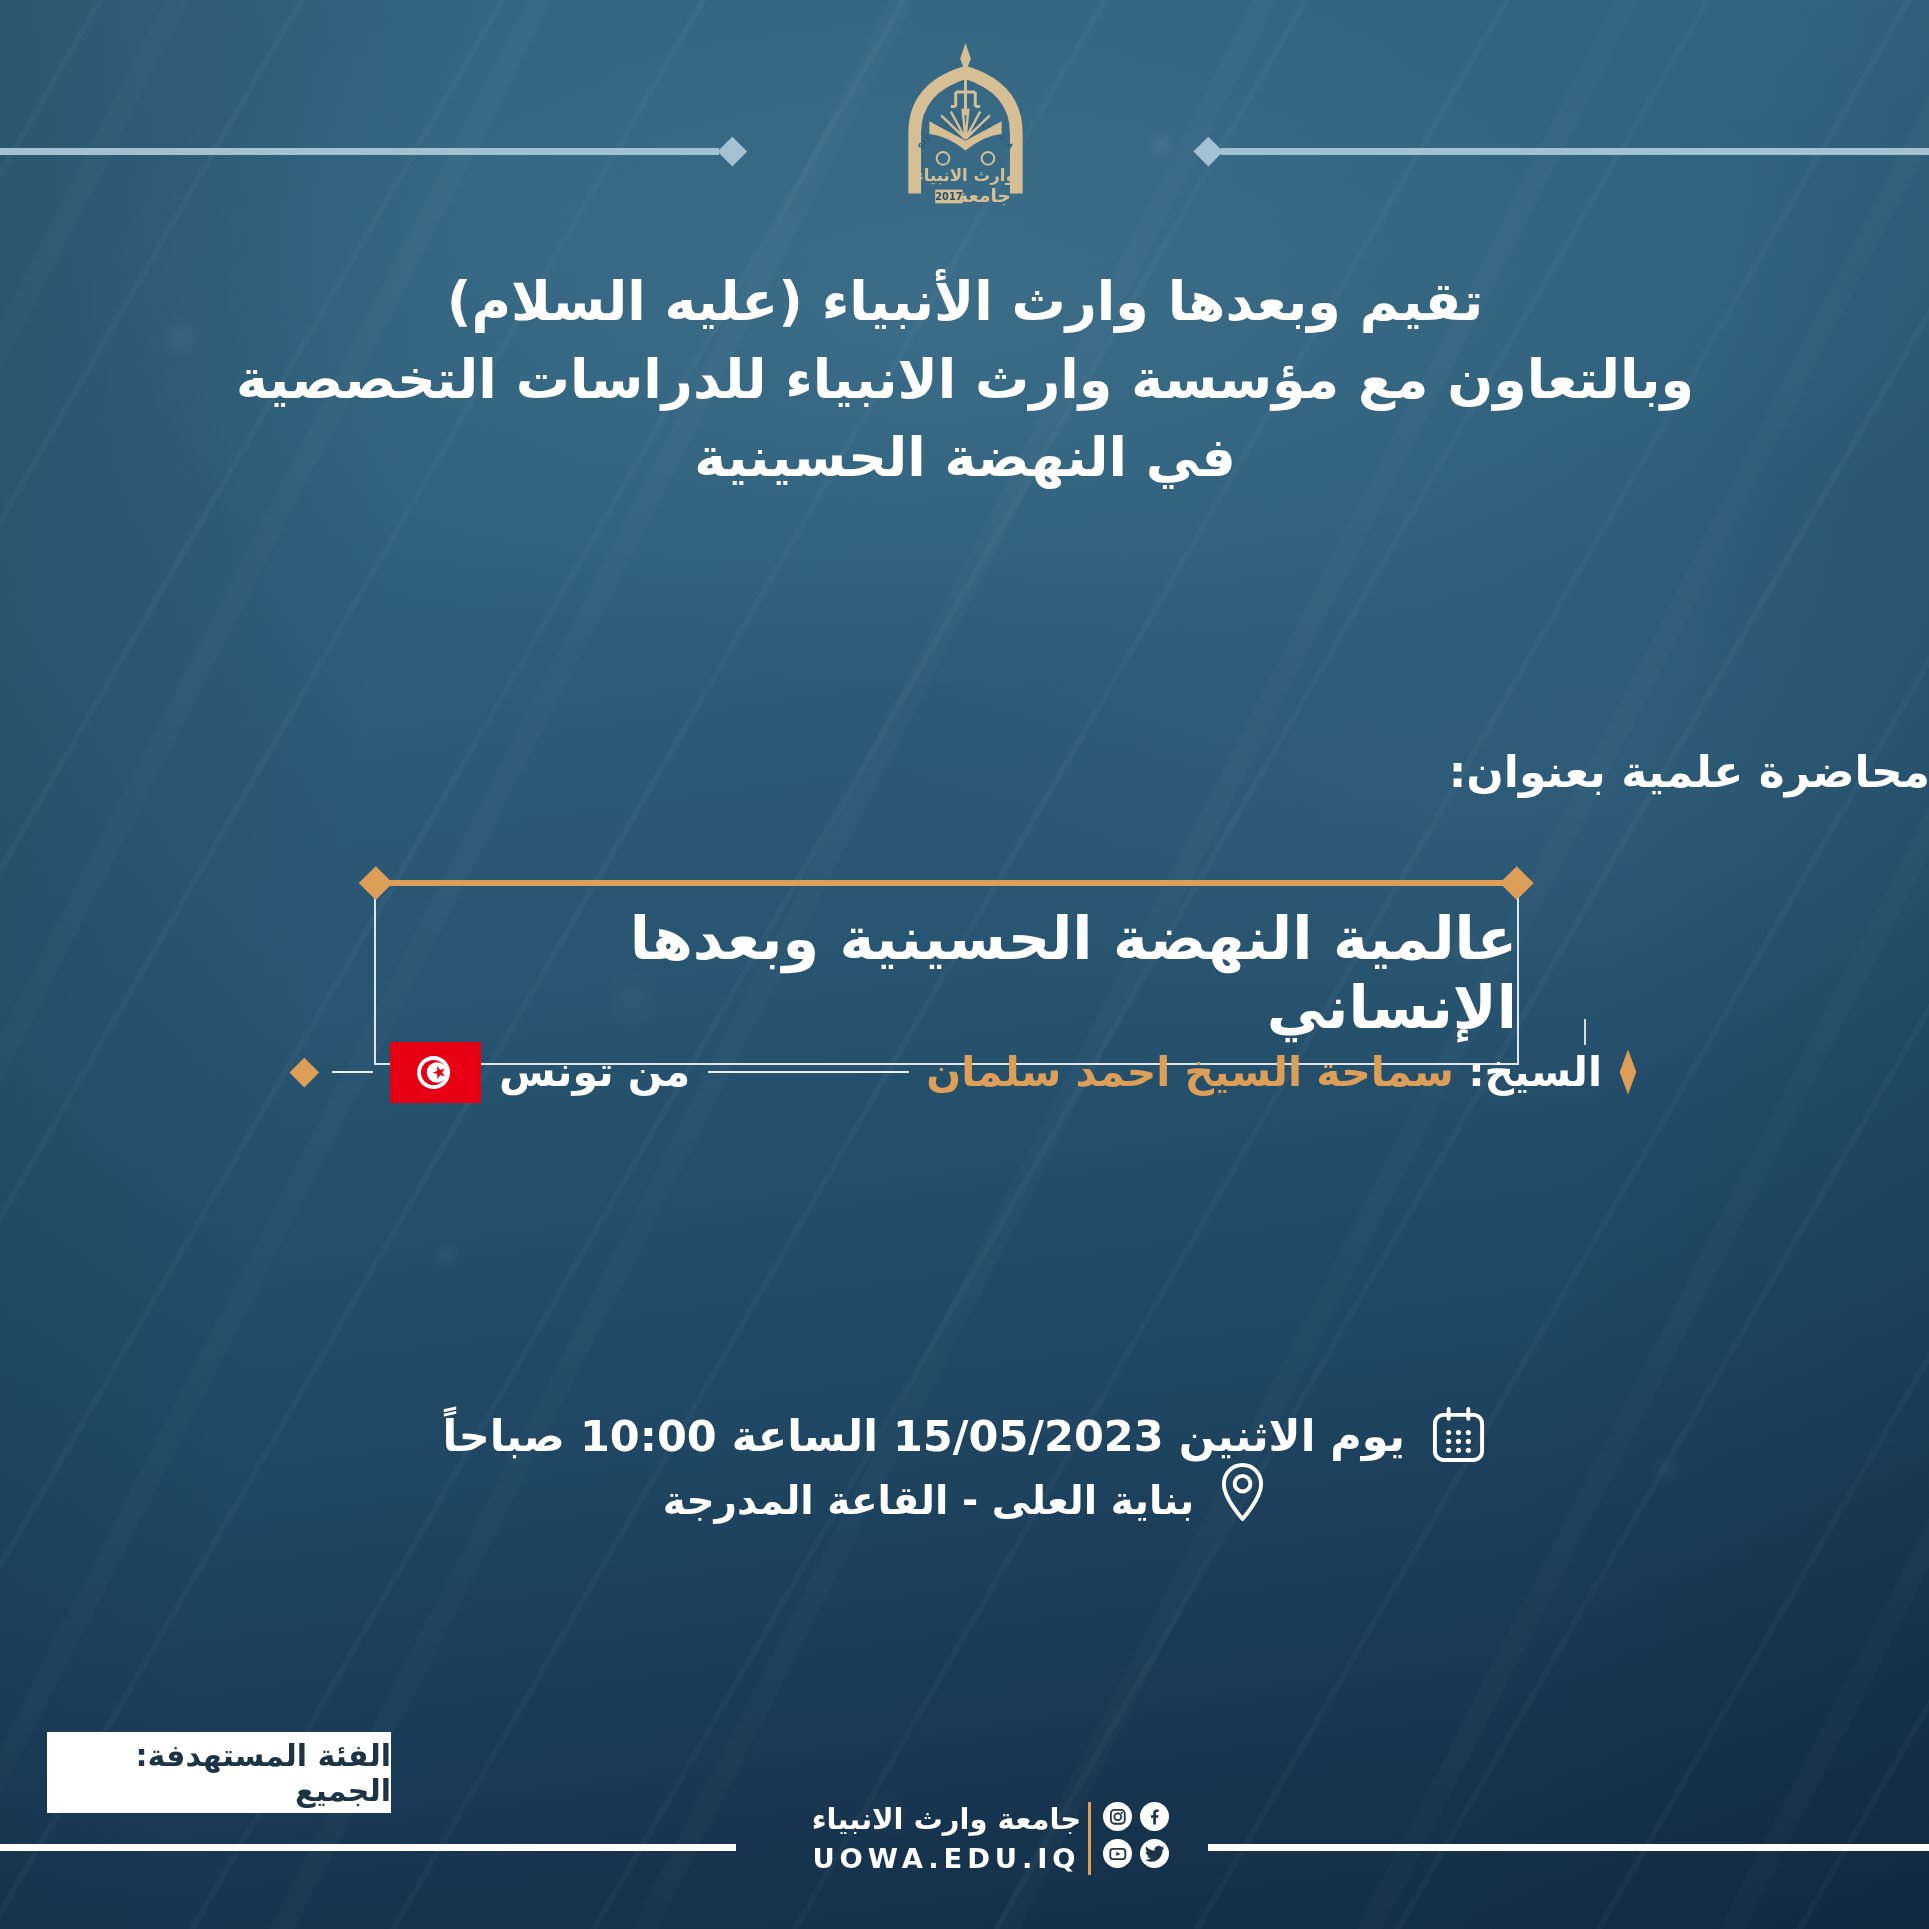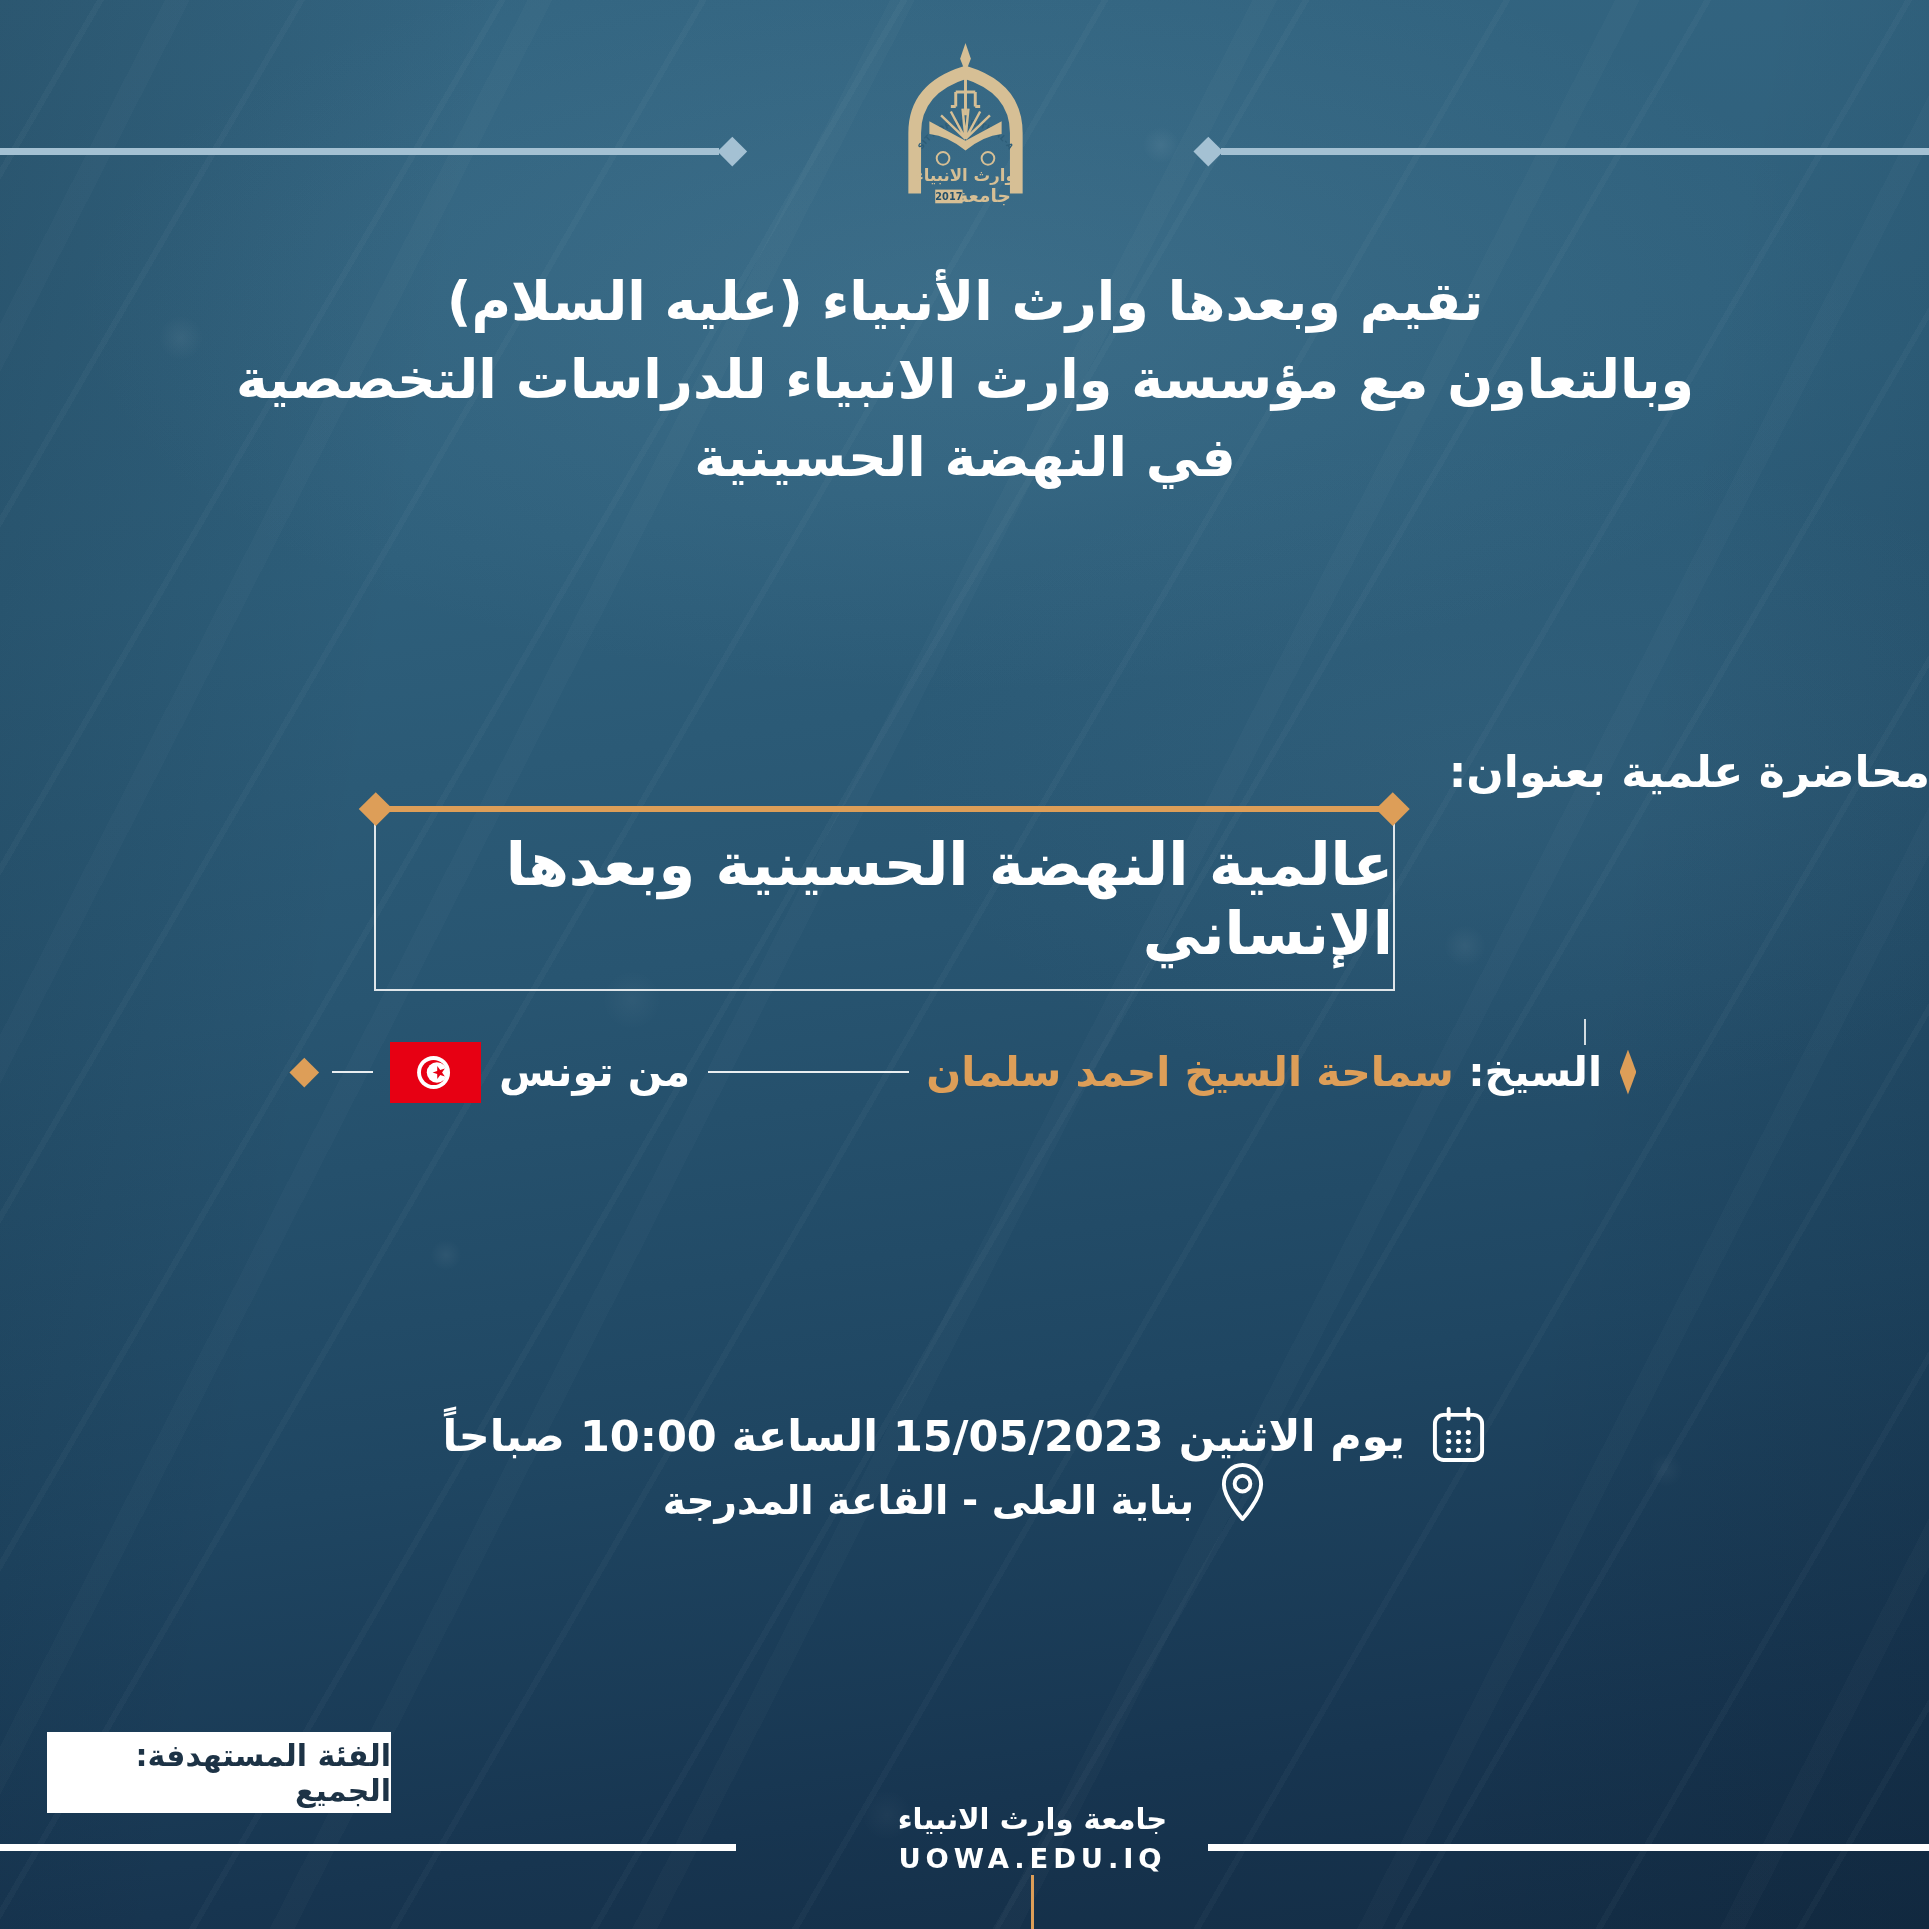--- a/index.html
+++ b/index.html
@@ -36,21 +36,21 @@
   .deco-line{height:6.9px;background:#a4c1d3;}
   .deco-diamond{width:20.6px;height:20.6px;background:#a4c1d3;transform:rotate(45deg);}
 
   
   .header-block{left:0;right:0;top:263px;text-align:center;color:#fff;font-weight:bold;font-size:54px;line-height:78px;}
 
   
   .intro{left:0;right:0;top:737px;color:#fff;font-weight:bold;font-size:44px;line-height:69px;margin-left:9px;}
 
   
-  .title-box{left:374px;top:809px;width:1021px;height:182px;border:2px solid rgba(255,255,255,0.85);border-top:none;box-sizing:border-box;text-align:right;}
+  .title-box{left:374px;top:883px;width:1145px;height:182px;border:2px solid rgba(255,255,255,0.85);border-top:none;box-sizing:border-box;text-align:right;}
   .accent-top{position:absolute;left:-2px;right:-2px;top:-2.9px;height:5.9px;background:#dd9e58;border-radius:2.9px;}
   .corner-diamond{position:absolute;width:23.5px;height:23.5px;background:#dd9e58;transform:rotate(45deg);top:-11.8px;}
   .corner-diamond.cd-left{left:-11.8px;}
   .corner-diamond.cd-right{right:-11.8px;}
   .title-text{position:absolute;inset:0;display:flex;align-items:center;justify-content:center;color:#fff;font-weight:bold;font-size:59px;}
   .box-connector{left:1584px;top:1019px;width:2px;height:25.5px;background:rgba(255,255,255,0.8);}
 
   
   .speaker-row{left:0;right:0;top:1035px;height:74px;display:flex;direction:rtl;justify-content:center;align-items:center;gap:17.6px;color:#fff;font-size:41px;font-weight:bold;}
   .diamond-tall{width:16.7px;height:45px;background:#dd9e58;clip-path:polygon(50% 0,100% 50%,50% 100%,0 50%);flex:none;}
@@ -63,21 +63,21 @@
   
   .date-row{left:0;right:0;top:1378px;display:flex;direction:rtl;justify-content:center;align-items:center;gap:25.5px;color:#fff;font-size:43px;font-weight:bold;margin-top:27px;}
   .loc-row{left:0;right:0;top:1462px;display:flex;direction:rtl;justify-content:center;align-items:flex-end;gap:24px;color:#fff;font-size:39px;font-weight:bold;}
   .icon-svg{flex:none;display:block;}
 
   
   .audience-box{left:47px;top:1732px;width:344px;height:81px;background:#ffffff;display:flex;align-items:center;justify-content:center;color:#1d3346;font-size:30px;font-weight:bold;direction:rtl;}
 
   
   .footer-line{top:1844px;height:6.9px;background:#ffffff;}
-  .footer-center{left:850px;top:1802px;width:365px;height:82px;display:flex;align-items:center;flex-direction:column;}
+  .footer-center{left:818px;top:1802px;width:365px;height:82px;display:flex;align-items:flex-start;}
   .f-text{width:257px;display:flex;flex-direction:column;align-items:center;}
   .f-univ{color:#fff;font-weight:bold;font-size:29px;line-height:35px;direction:rtl;white-space:nowrap;}
   .f-site{color:#fff;font-weight:bold;font-size:27.4px;line-height:33px;letter-spacing:4.9px;margin-top:4.9px;white-space:nowrap;}
   .f-vline{width:2.9px;height:73px;background:#dd9e58;margin:0 12.7px;flex:none;}
   .f-icons{display:grid;grid-template-columns:repeat(2,29px);grid-auto-rows:29px;gap:7.8px;}
   .s-circle{width:29px;height:29px;border-radius:50%;background:#fff;display:flex;align-items:center;justify-content:center;}
 </style>
 </head>
 <body>
 

